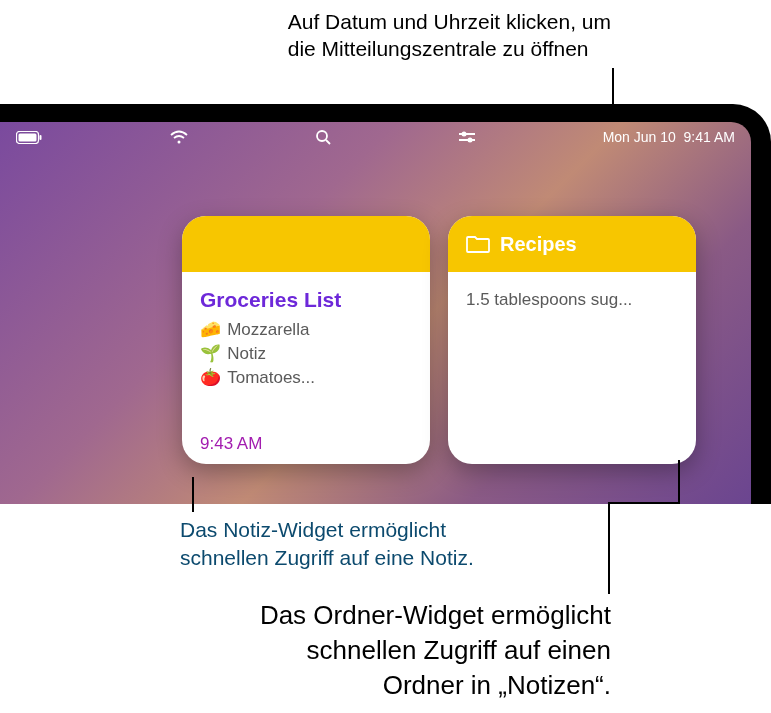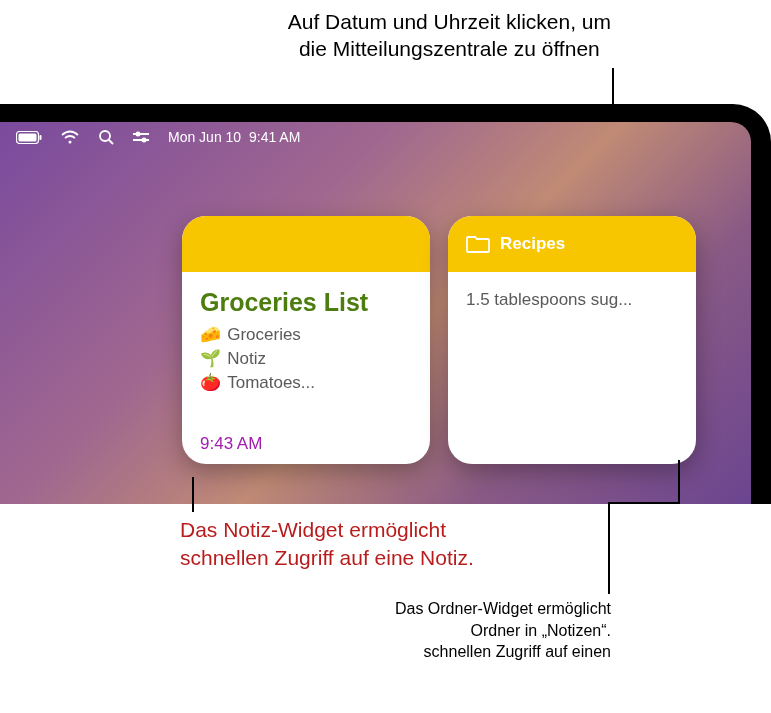--- a/index.html
+++ b/index.html
@@ -8,21 +8,21 @@
       background: #fff;
       width: 771px;
       height: 713px;
       position: relative;
       overflow: hidden;
     }
     .callout-top {
       position: absolute;
       top: 8px;
       right: 160px;
-      text-align: center;
+      text-align: left;
       font-size: 21px;
       line-height: 1.3;
       color: #000;
     }
     .callout-line-top {
       position: absolute;
       top: 68px;
       right: 157px;
       width: 2px;
       height: 58px;
@@ -47,21 +47,21 @@
       overflow: hidden;
     }
     .menubar {
       position: absolute;
       top: 0;
       left: 0;
       right: 0;
       height: 30px;
       display: flex;
       align-items: center;
-      justify-content: flex-start;
+      justify-content: space-between;
       padding: 0 16px;
       gap: 18px;
       color: #fff;
       font-size: 14px;
       font-weight: 500;
     }
     .menubar-icon {
       display: inline-flex;
       align-items: center;
       justify-content: center;
@@ -94,33 +94,33 @@
       align-items: center;
       padding: 0 18px;
       gap: 10px;
     }
     .widget-header-plain { background: #f7c600; }
     .folder-icon-box {
       display: inline-flex;
     }
     .widget-header-title {
       color: #fff;
-      font-size: 17px;
+      font-size: 20px;
       font-weight: 600;
     }
     .widget-body {
       flex: 1;
       padding: 16px 18px 10px 18px;
       display: flex;
       flex-direction: column;
     }
     .widget-title {
-      font-size: 25px;
+      font-size: 21px;
       font-weight: 600;
-      color: #4d7c0f;
+      color: #6d28d9;
       margin-bottom: 6px;
     }
     .widget-lines {
       font-size: 17px;
       color: #5a5a5a;
       line-height: 1.4;
     }
     .widget-line {
       display: flex;
       align-items: center;
@@ -132,36 +132,36 @@
       font-size: 17px;
       color: #a21caf;
       padding-top: 10px;
     }
     .callout-mid {
       position: absolute;
       top: 516px;
       left: 180px;
       font-size: 21px;
       line-height: 1.35;
-      color: #b91c1c;
+      color: #0c4a6e;
     }
     .callout-line-mid {
       position: absolute;
       top: 477px;
       left: 192px;
       width: 2px;
       height: 35px;
       background: #000;
     }
     .callout-bottom {
       position: absolute;
       top: 598px;
       right: 160px;
       text-align: right;
-      font-size: 16px;
+      font-size: 26px;
       line-height: 1.35;
       color: #000;
     }
     .callout-line-bottom-v1 {
       position: absolute;
       top: 460px;
       left: 678px;
       width: 2px;
       height: 42px;
       background: #000;
@@ -232,21 +232,21 @@
 
     <div class="widgets-area">
 
       <div class="widget">
         <div class="widget-header widget-header-plain"></div>
         <div class="widget-body">
           <div class="widget-title">Groceries List</div>
           <div class="widget-lines">
             <div class="widget-line">
               <span class="emoji">🧀</span>
-              <span>Groceries</span>
+              <span>Mozzarella</span>
             </div>
             <div class="widget-line">
               <span class="emoji">🌱</span>
               <span>Notiz</span>
             </div>
             <div class="widget-line">
               <span class="emoji">🍅</span>
               <span>Tomatoes...</span>
             </div>
           </div>
@@ -278,15 +278,15 @@
 <div class="callout-mid">
   <div>Das Notiz-Widget ermöglicht</div>
   <div>schnellen Zugriff auf eine Notiz.</div>
 </div>
 
 <div class="callout-line-bottom-v1"></div>
 <div class="callout-line-bottom-h"></div>
 <div class="callout-line-bottom-v2"></div>
 <div class="callout-bottom">
   <div>Das Ordner-Widget ermöglicht</div>
+  <div>schnellen Zugriff auf einen</div>
   <div>Ordner in „Notizen“.</div>
-  <div>schnellen Zugriff auf einen</div>
 </div>
 
 </body></html>

